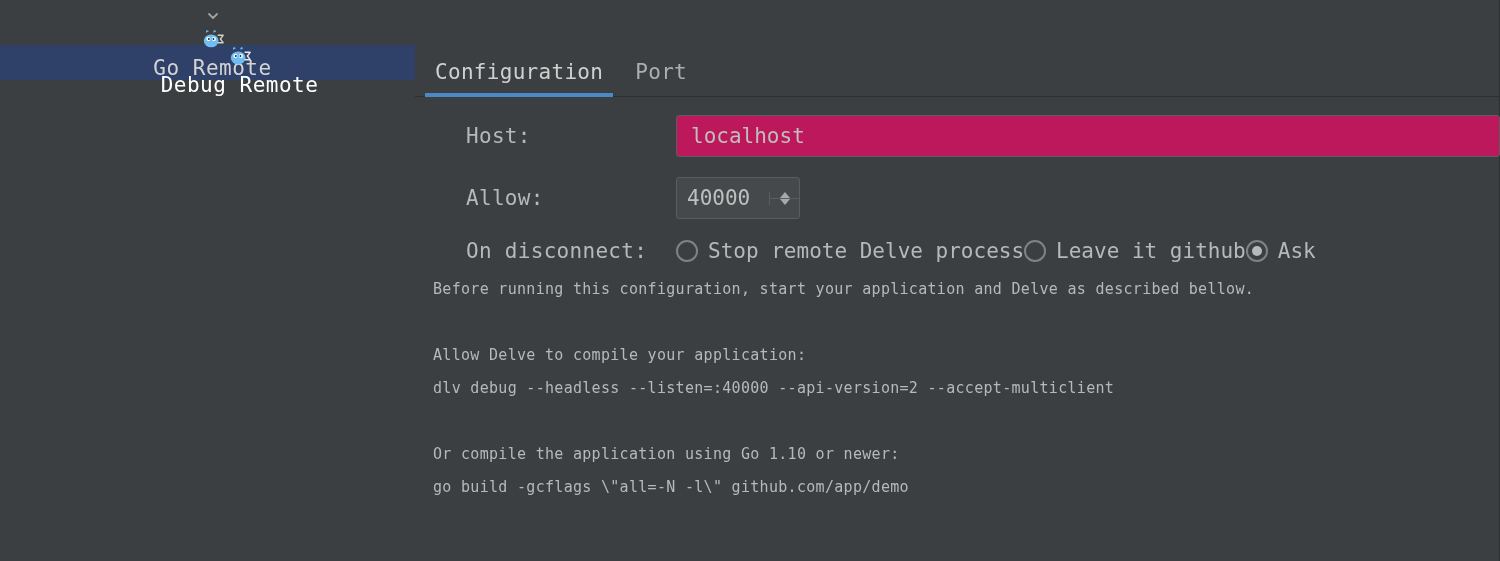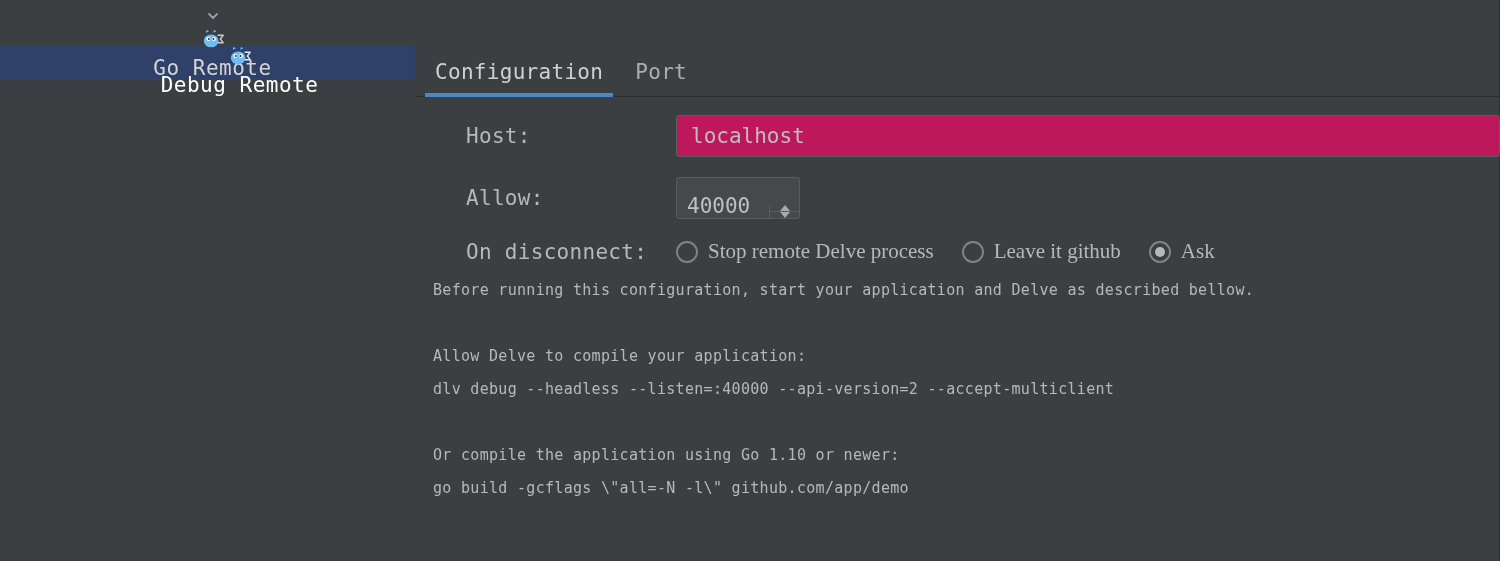--- a/index.html
+++ b/index.html
@@ -102,21 +102,21 @@
     border: 1px solid #5a5d5f;
     border-radius: 3px;
     color: #bfbfbf;
     font-family: inherit;
     font-size: 21px;
     padding: 0 14px;
     outline: none;
   }
   .spinner-wrap {
     display: flex;
-    align-items: flex-end;
+    align-items: center;
     height: 42px;
     border: 1px solid #5a5d5f;
     border-radius: 3px;
     background: #45494b;
     overflow: hidden;
   }
   .spinner-input {
     width: 92px;
     border: none;
     background: transparent;
@@ -137,23 +137,21 @@
     flex: 1;
     display: flex; align-items: center; justify-content: center;
     cursor: pointer;
   }
   .spin-btn svg { fill: #a9a9a9; }
   .spin-btn + .spin-btn { border-top: 1px solid #5a5d5f; }
 
   .radio-row {
     display: flex;
     align-items: center;
-    gap: 28px;
     flex-wrap: wrap;
-    font-family: Liberation Serif, serif;
   }
   .radio-opt {
     display: flex;
     align-items: center;
     gap: 10px;
     cursor: pointer;
     color: #b8b8b8;
     font-size: 21px;
   }
   .radio-circle {

